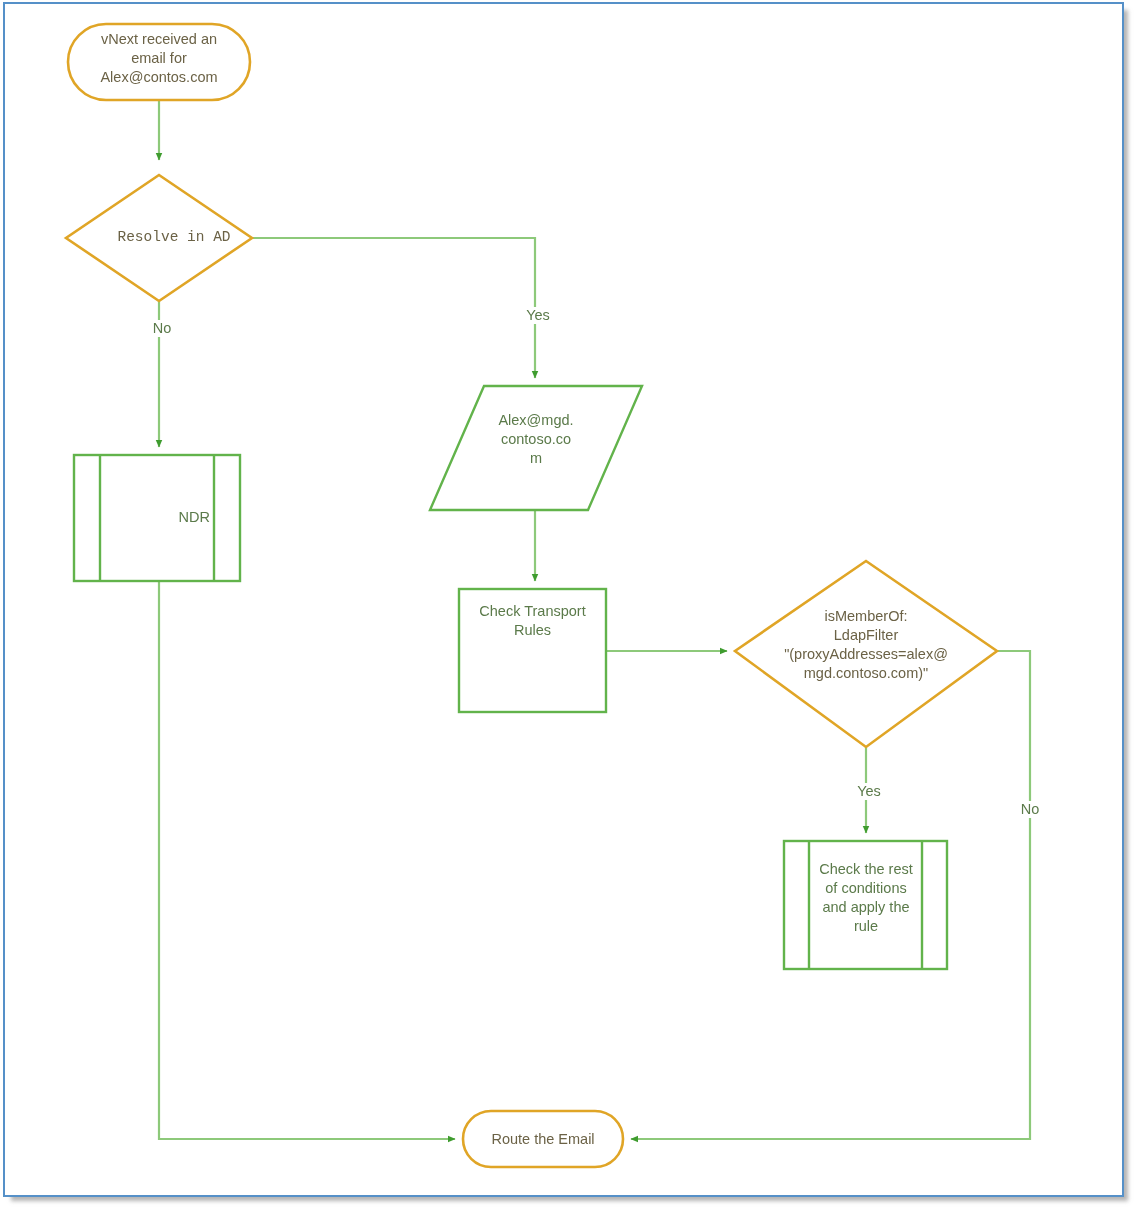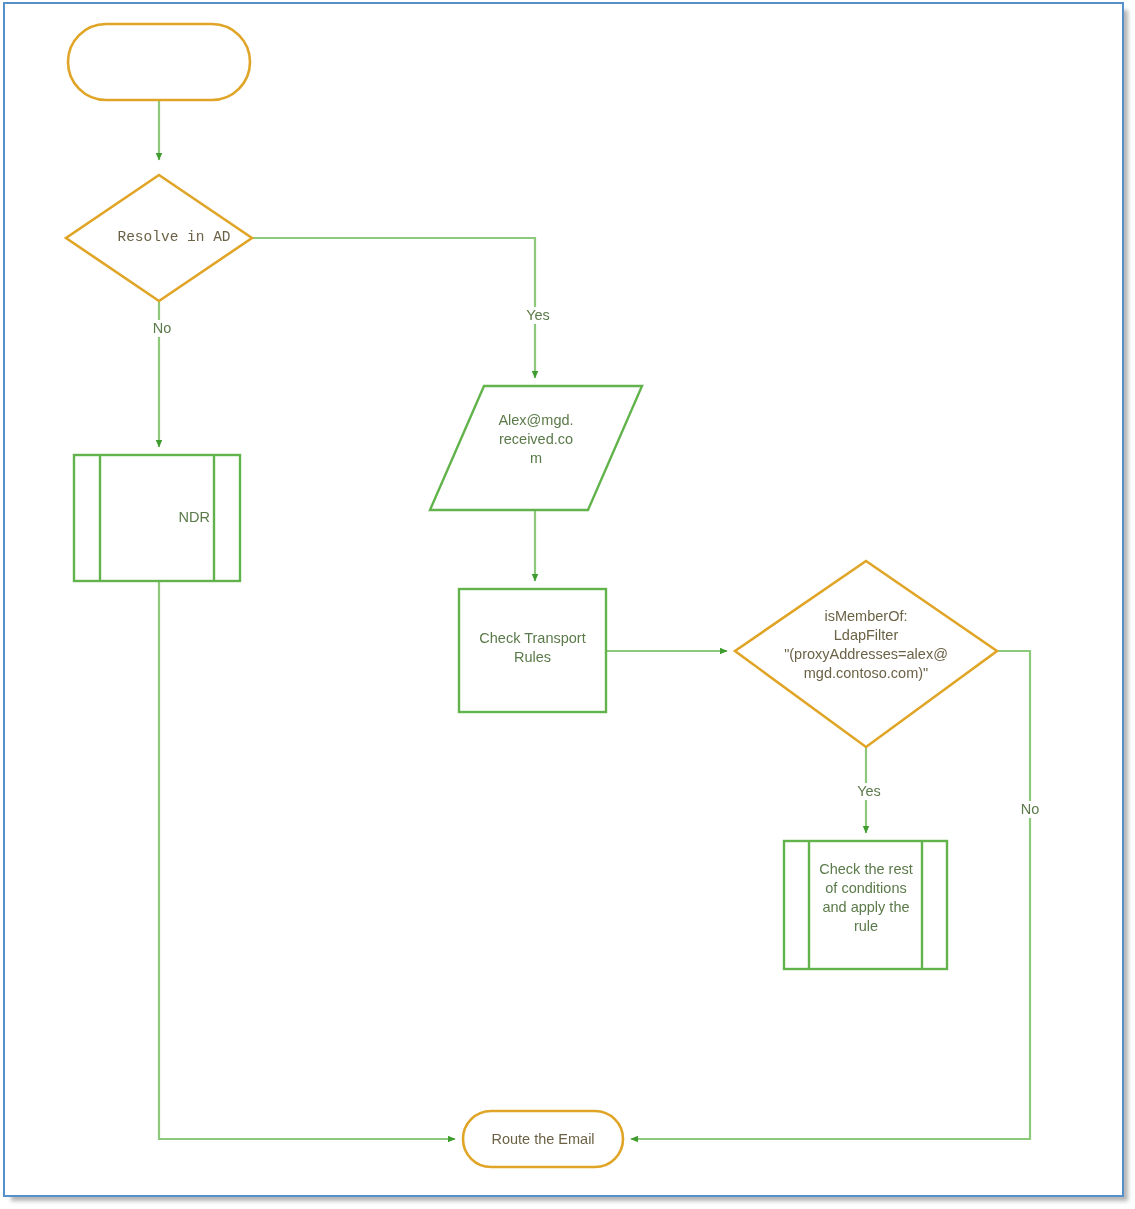--- a/index.html
+++ b/index.html
@@ -108,30 +108,33 @@
 
     <g>
       <rect x="784" y="841" width="163" height="128" fill="#ffffff" stroke="#62b34b" stroke-width="2.4"></rect>
       <line x1="809" y1="841" x2="809" y2="969" stroke="#62b34b" stroke-width="2.4"></line>
       <line x1="922" y1="841" x2="922" y2="969" stroke="#62b34b" stroke-width="2.4"></line>
     </g>
 
     <rect x="463" y="1111" width="160" height="56" rx="28" ry="28" fill="#ffffff" stroke="#e0a526" stroke-width="2.6"></rect>
   </svg>
 
+  <div class="node-label" style="left:58px; top:30px; width:202px;">vNext received an
+email for
+Alex@contos.com</div>
 
   <div class="node-label" style="left:84px; top:228px; width:180px;font-family:Liberation Mono, monospace;">Resolve in AD</div>
 
   <div class="node-label green" style="left:104px; top:508px; width:106px;text-align:right;">NDR</div>
 
   <div class="node-label green" style="left:472px; top:411px; width:128px;">Alex@mgd.
-received.co
+contoso.co
 m</div>
 
-  <div class="node-label green" style="left:461px; top:629px; width:143px;">Check Transport
+  <div class="node-label green" style="left:461px; top:602px; width:143px;">Check Transport
 Rules</div>
 
   <div class="node-label green" style="left:806px; top:860px; width:120px;">Check the rest
 of conditions
 and apply the
 rule</div>
 
   <div class="node-label" style="left:751px; top:607px; width:230px;">isMemberOf:
 LdapFilter
 "(proxyAddresses=alex@

